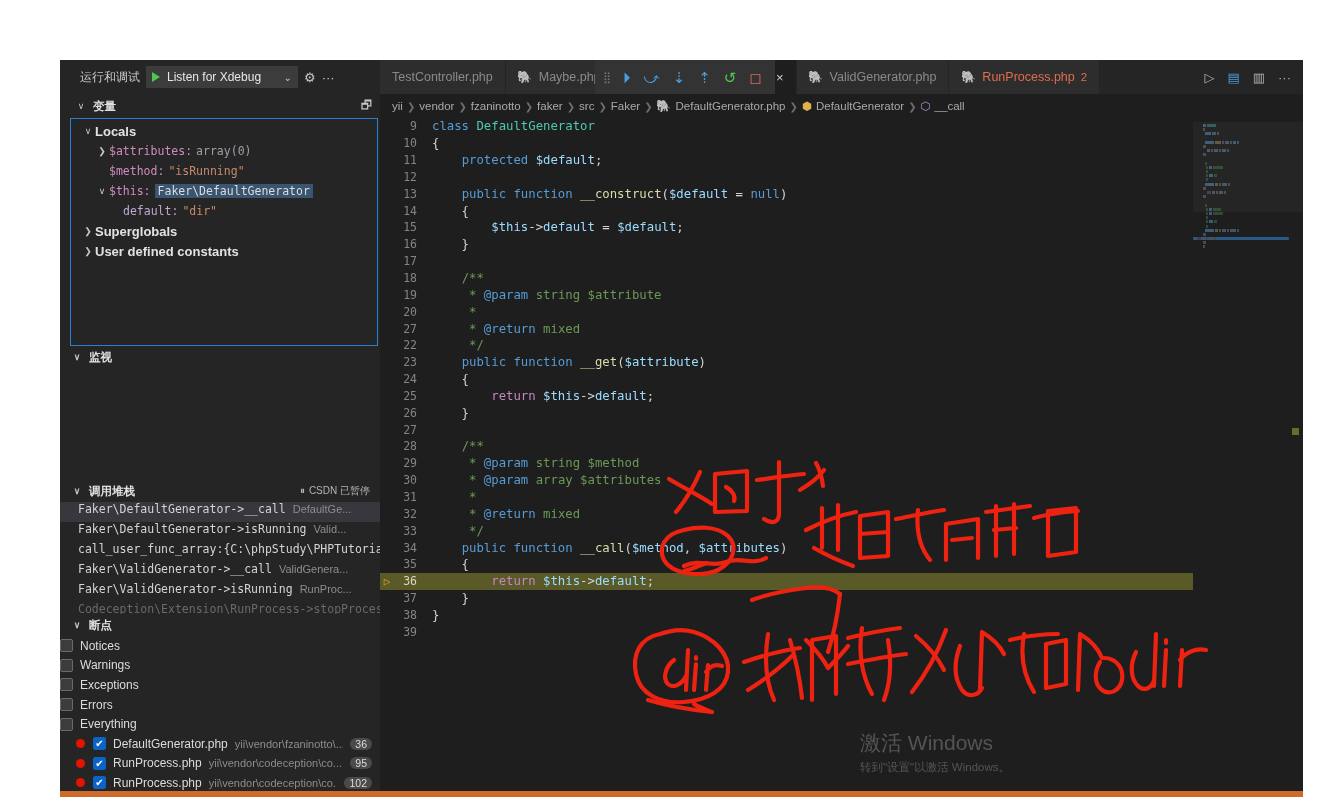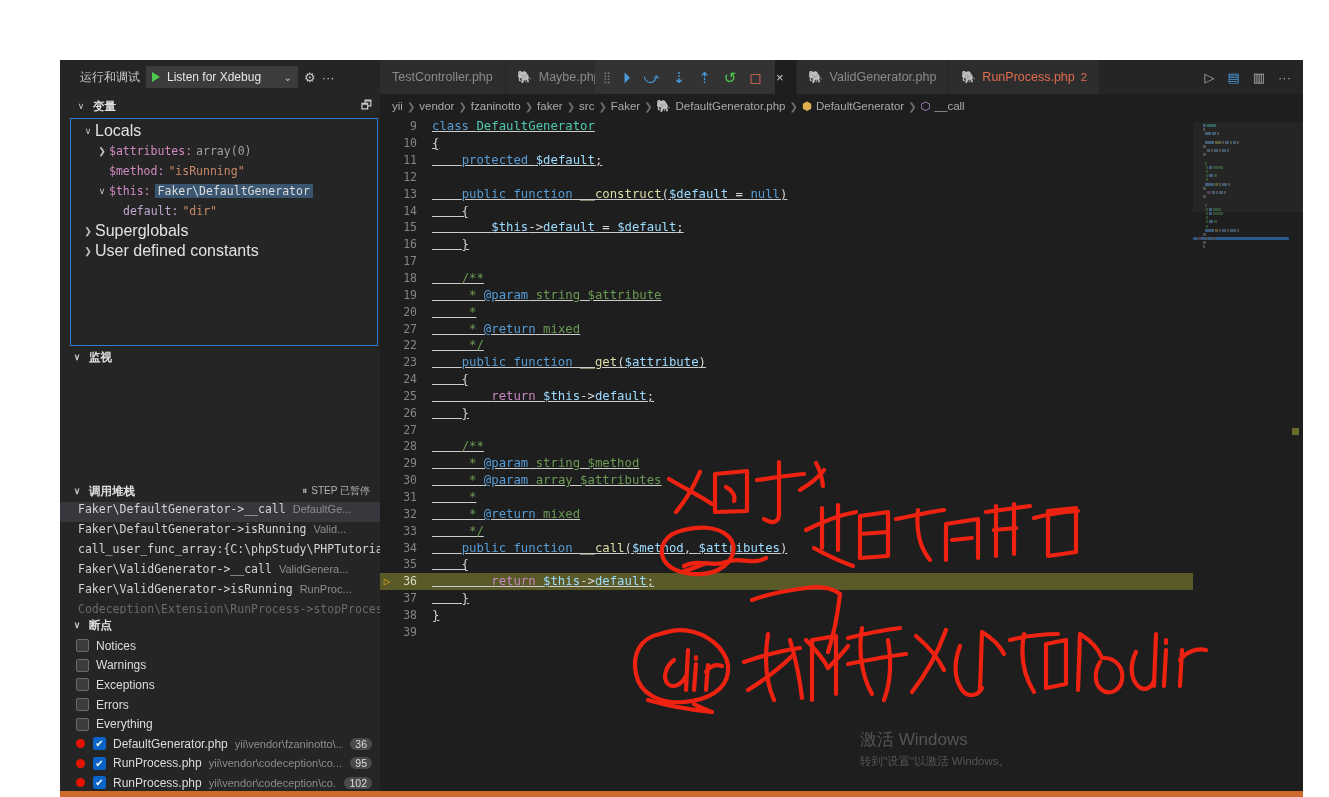--- a/index.html
+++ b/index.html
@@ -94,21 +94,21 @@
   .body { flex: 1; display: flex; min-height: 0; }
 
   .sidebar { width: 320px; flex: none; background: #252526; display: flex; flex-direction: column; }
 
   .varpanel {
     border: 1px solid #2a7fd4; margin: 0 2px 0 10px; height: 228px;
     background: #252526; overflow: hidden; padding-top: 2px;
   }
   .trow { display: flex; align-items: center; height: 20px; font-size: 12px; padding-left: 6px; white-space: nowrap; }
   .twist { width: 14px; color: #c5c5c5; font-size: 9px; text-align: center; flex: none; }
-  .lbl-bold { font-weight: normal; color: #e2e2e2; font-size: 16px; }
+  .lbl-bold { font-weight: bold; color: #e2e2e2; font-size: 13px; }
   .var-name { color: #d08ac0; font-family: "DejaVu Sans Mono", monospace; font-size: 11.5px; }
   .var-val { color: #9aa0a6; font-family: "DejaVu Sans Mono", monospace; font-size: 11.5px; margin-left: 4px; }
   .var-str { color: #c98a6a; font-family: "DejaVu Sans Mono", monospace; font-size: 11.5px; margin-left: 4px; }
   .var-obj {
     color: #dcdcdc; background: #3a5570; font-family: "DejaVu Sans Mono", monospace;
     font-size: 11.5px; margin-left: 4px; padding: 0 3px;
   }
 
   .sec-head {
     display: flex; align-items: center; gap: 5px; height: 22px;
@@ -123,21 +123,21 @@
     display: flex; align-items: baseline; gap: 7px; height: 20px;
     padding-left: 18px; font-size: 11.5px; font-family: "DejaVu Sans Mono", monospace;
     color: #d4d4d4; white-space: nowrap; overflow: hidden;
   }
   .stack-row.sel { background: #37373d; }
   .stack-row .sub { color: #8d8d8d; font-size: 11px; font-family: "Liberation Sans", sans-serif; }
 
   .bpbody { flex: 1; overflow: hidden; }
   .bp-row {
     display: flex; align-items: center; gap: 7px; height: 19.6px;
-    padding-left: 16px; font-size: 12px; color: #dcdcdc; white-space: nowrap;
+    padding-left: 0; font-size: 12px; color: #dcdcdc; white-space: nowrap;
   }
   .bp-row.sel { background: #37373d; }
   .chk {
     width: 13px; height: 13px; flex: none; background: #3c3c3c;
     border: 1px solid #6b6b6b; border-radius: 2px;
   }
   .chk.on {
     background: #0a64c8; border-color: #0a64c8; color: #fff;
     font-size: 10px; line-height: 12px; text-align: center;
   }
@@ -153,21 +153,21 @@
     display: flex; height: 16.85px; align-items: center;
     font-family: "DejaVu Sans Mono", monospace; font-size: 12.3px; white-space: pre;
   }
   .codeline.hl { background: #5a5a28; }
   .gutter {
     width: 46px; flex: none; text-align: right; padding-right: 9px;
     color: #858585; font-size: 11.5px;
   }
   .codeline.hl .gutter { color: #d8d8c0; }
   .marker { position: absolute; left: 0; width: 14px; text-align: center; color: #e0a020; font-size: 11px; }
-  .code { flex: 1; padding-left: 6px; position: relative; text-decoration: underline; }
+  .code { flex: 1; padding-left: 6px; position: relative; }
   .k { color: #569cd6; }
   .kw2 { color: #c586c0; }
   .typ { color: #4ec9b0; }
   .fn { color: #dcdcaa; }
   .vr { color: #9cdcfe; }
   .cm { color: #6a9955; }
   .cmk { color: #569cd6; }
   .pn { color: #d4d4d4; }
   .nl { color: #569cd6; }
 
@@ -182,21 +182,21 @@
   .csdn {
     position: absolute; left: 733px; top: 723px; z-index: 45;
     font-size: 63px; color: rgba(226,226,226,0.82);
     font-family: "Liberation Sans", sans-serif; white-space: nowrap;
     letter-spacing: 1px; pointer-events: none;
   }
   .winmark {
     position: absolute; left: 860px; top: 727px; z-index: 42;
     color: rgba(150,150,150,0.45); pointer-events: none; line-height: 1.5;
   }
-  .winmark .w1 { font-size: 17px; }
+  .winmark .w1 { font-size: 21px; }
   .winmark .w2 { font-size: 11.5px; }
 
   .statusbar {
     position: absolute; left: 60px; top: 791px; width: 1243px; height: 6px;
     background: #cf6b2a; z-index: 30;
   }
 </style>
 </head>
 <body>
 
@@ -331,21 +331,21 @@
           <span class="twist">∨</span>
           <span>监视</span>
         </div>
         <div class="watchbody"></div>
 
         <div class="sec-head">
           <span class="twist">∨</span>
           <span>调用堆栈</span>
           <span class="right">
             <span>⏸</span>
-            <span>STEP 已暂停</span>
+            <span>CSDN 已暂停</span>
           </span>
         </div>
         <div class="stackbody">
           <div class="stack-row sel">
             <span>Faker\DefaultGenerator-&gt;__call</span>
             <span class="sub">DefaultGe...</span>
           </div>
           <div class="stack-row">
             <span>Faker\DefaultGenerator-&gt;isRunning</span>
             <span class="sub">Valid...</span>

